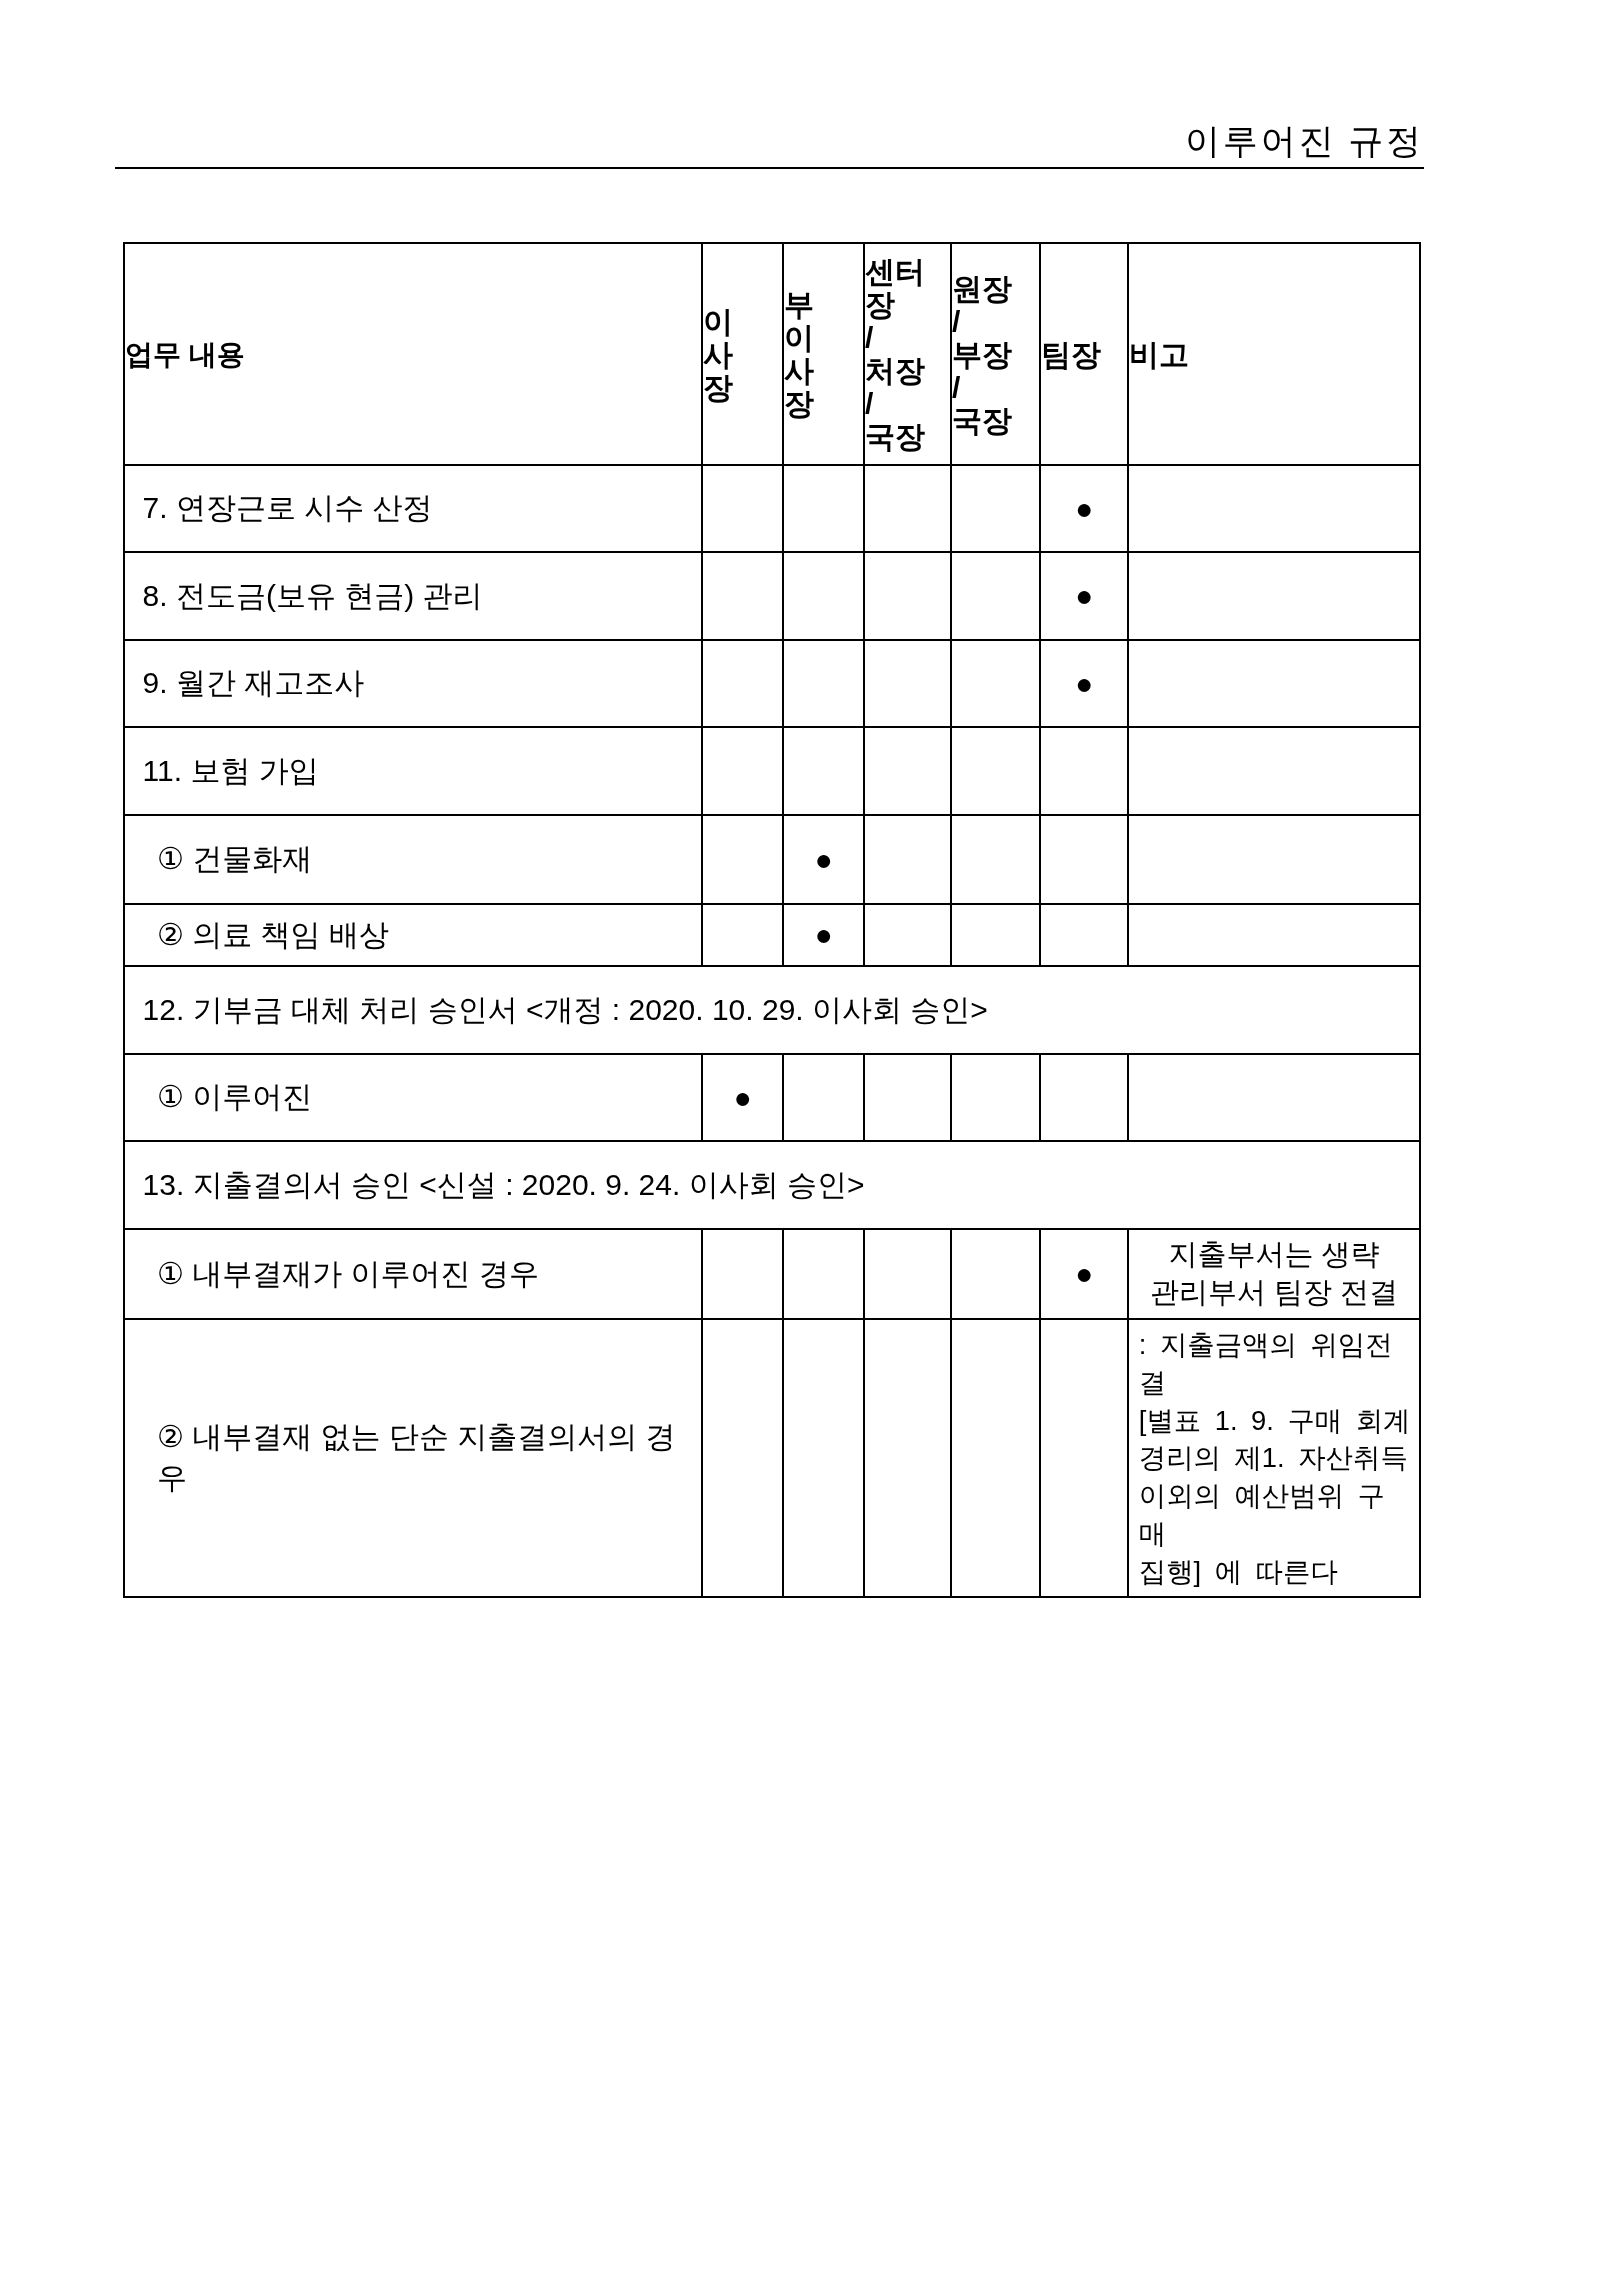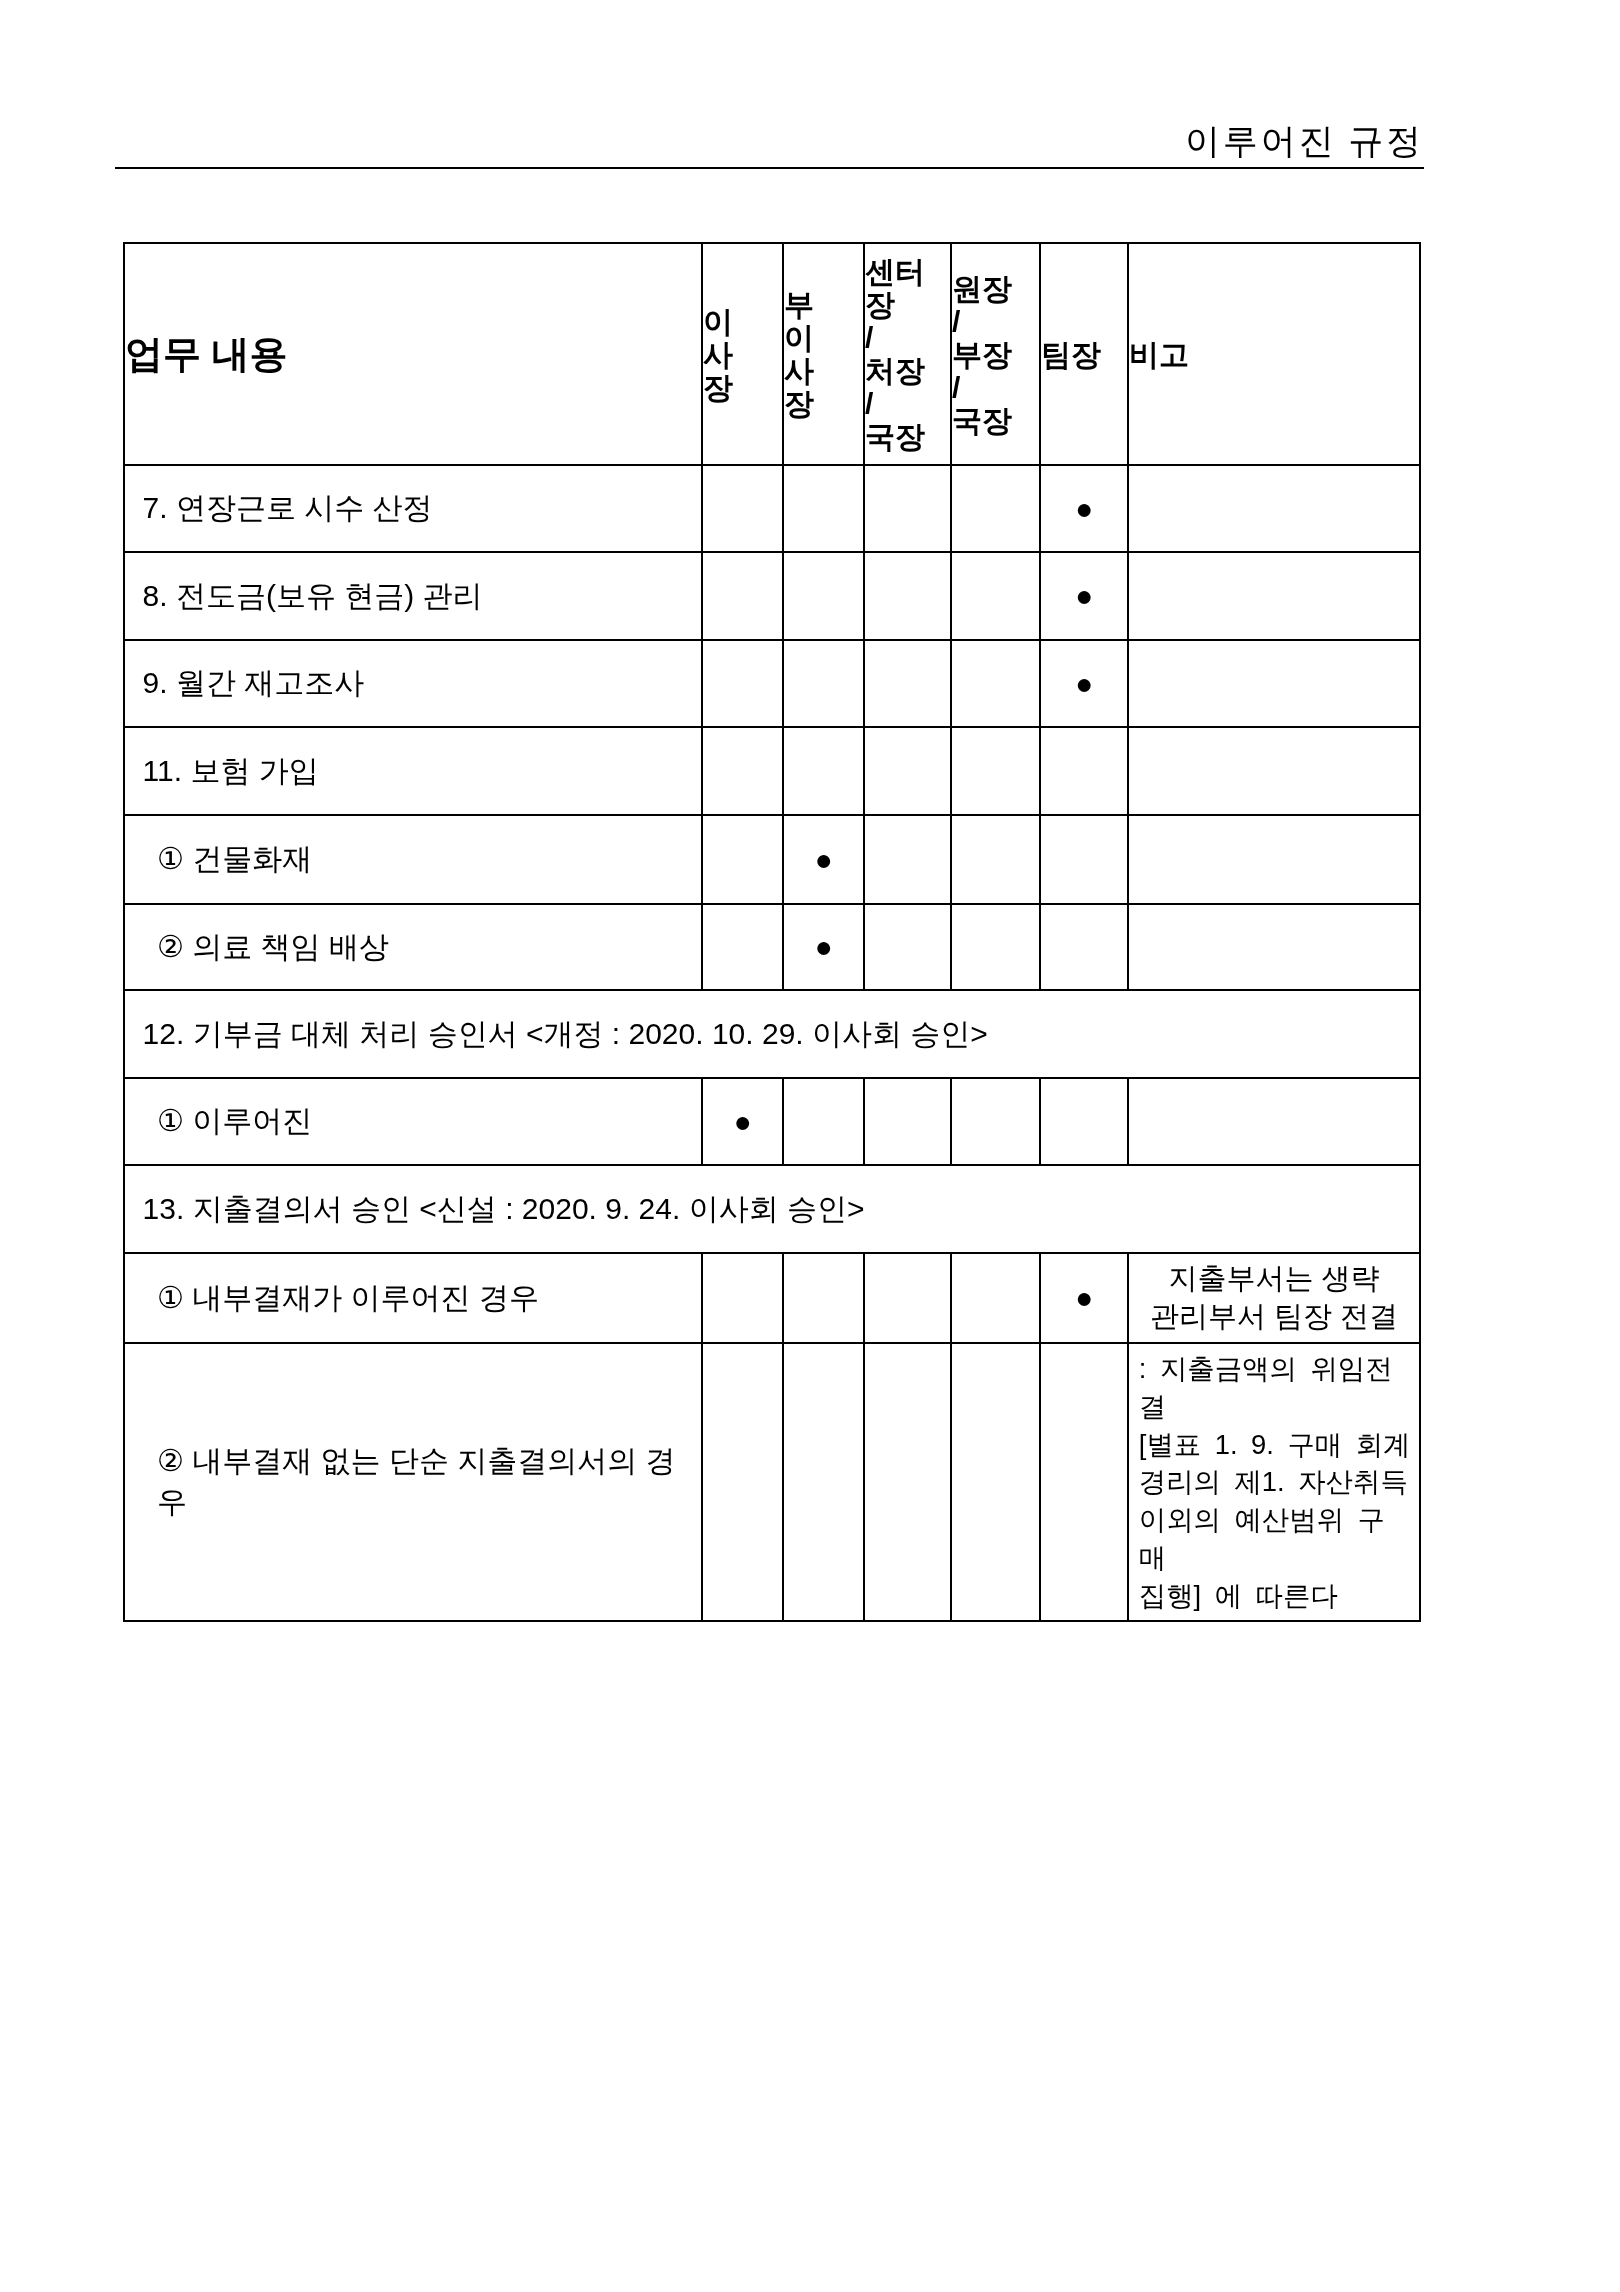--- a/index.html
+++ b/index.html
@@ -42,21 +42,21 @@
     font-size: 30px;
     color: #000;
     overflow: hidden;
   }
   th.col-head {
     font-weight: bold;
     text-align: left;
     white-space: pre-line;
     line-height: 33px;
   }
-  th.col-head.task-head { font-size: 38px; margin-left: 28px; }
+  th.col-head.task-head { font-size: 28px; margin-left: 28px; }
   td.task-cell {
     text-align: left;
     padding-left: 17.6px;
     font-weight: normal;
   }
   td.task-cell.sub { padding-left: 32px; }
   td.mark-cell {
     text-align: center;
     font-size: 35px;
     line-height: 1;
@@ -161,21 +161,21 @@
   <tr style="height:89px">
     <td class="task-cell sub">① 건물화재</td>
     <td class="mark-cell"></td>
     <td class="mark-cell">●</td>
     <td class="mark-cell"></td>
     <td class="mark-cell"></td>
     <td class="mark-cell"></td>
     <td class="remark-cell"></td>
   </tr>
 
-  <tr style="height:86px">
+  <tr style="height:62px">
     <td class="task-cell sub">② 의료 책임 배상</td>
     <td class="mark-cell"></td>
     <td class="mark-cell">●</td>
     <td class="mark-cell"></td>
     <td class="mark-cell"></td>
     <td class="mark-cell"></td>
     <td class="remark-cell"></td>
   </tr>
 
   <tr style="height:88px">

